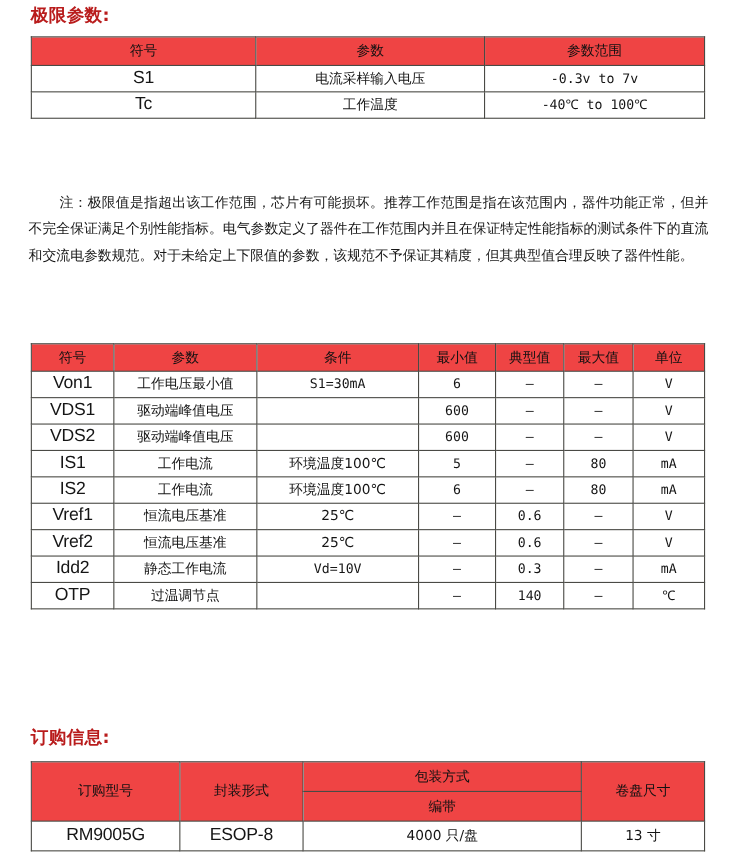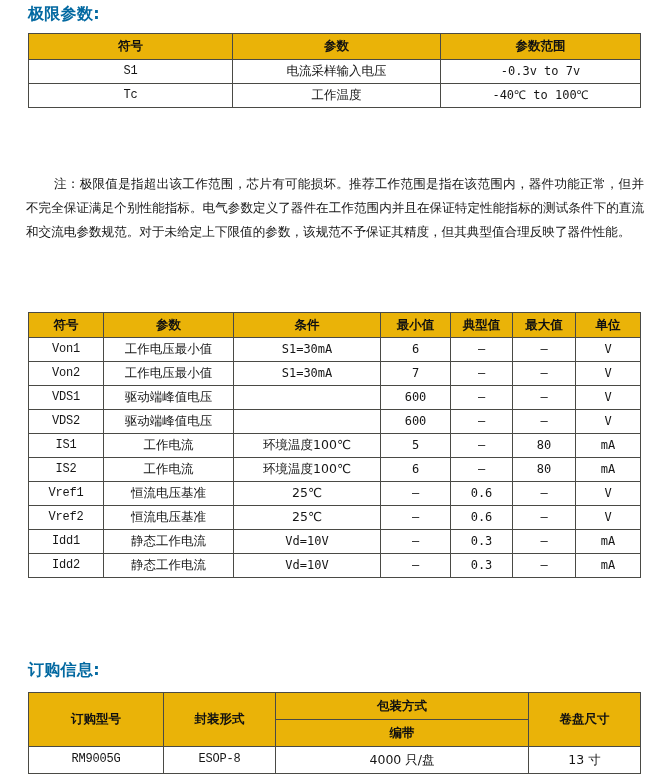--- a/index.html
+++ b/index.html
@@ -22,21 +22,21 @@
     box-sizing: border-box;
   }
 
   
   .section-heading {
     position: absolute;
     left: 28px;
     font-size: 16px;
     font-weight: bold;
     letter-spacing: 0.3px;
-    color: #0369a1;
+    color: #b91c1c;
     white-space: nowrap;
   }
   .section-heading .sub {
     font-size: 12.5px;
     font-weight: bold;
     letter-spacing: 0;
   }
 
   
   table.ds {
@@ -51,28 +51,28 @@
     border: 1px solid #4a4a45;
     text-align: center;
     vertical-align: middle;
     padding: 0 2px;
     font-weight: normal;
     line-height: 1.15;
     white-space: nowrap;
     overflow: hidden;
   }
   table.ds thead th {
-    background: #eab308;
-    font-weight: bold;
+    background: #ef4444;
+    font-weight: normal;
     color: #111111;
   }
   table.ds tbody td {
     background: #ffffff;
   }
-  .cellsym { font-family: Liberation Mono, monospace; font-size: 12px; letter-spacing: -0.2px; }
+  .cellsym { font-family: Liberation Sans, sans-serif; font-size: 16px; letter-spacing: -0.2px; }
   .cellnum { font-family: "DejaVu Sans Mono", "Liberation Mono", monospace; font-size: 12px; }
   .cellcn  { font-family: "DejaVu Sans", "Liberation Sans", sans-serif; font-size: 12.5px; }
 
   
   #limits-table {
     left: 28px;
     top: 33px;
     width: 612px;
   }
   #limits-table col.c0 { width: 204px; }
@@ -188,29 +188,20 @@
       <tr>
         <td class="cellsym">Von1</td>
         <td class="cellcn">工作电压最小值</td>
         <td class="cellnum">S1=30mA</td>
         <td class="cellnum">6</td>
         <td class="cellnum dash">–</td>
         <td class="cellnum dash">–</td>
         <td class="cellnum">V</td>
       </tr>
       <tr>
-        <td class="cellsym">Von2</td>
-        <td class="cellcn">工作电压最小值</td>
-        <td class="cellnum">S1=30mA</td>
-        <td class="cellnum">7</td>
-        <td class="cellnum dash">–</td>
-        <td class="cellnum dash">–</td>
-        <td class="cellnum">V</td>
-      </tr>
-      <tr>
         <td class="cellsym">VDS1</td>
         <td class="cellcn">驱动端峰值电压</td>
         <td class="cellnum"></td>
         <td class="cellnum">600</td>
         <td class="cellnum dash">–</td>
         <td class="cellnum dash">–</td>
         <td class="cellnum">V</td>
       </tr>
       <tr>
         <td class="cellsym">VDS2</td>
@@ -251,36 +242,36 @@
       <tr>
         <td class="cellsym">Vref2</td>
         <td class="cellcn">恒流电压基准</td>
         <td class="cellcn">25℃</td>
         <td class="cellnum dash">–</td>
         <td class="cellnum">0.6</td>
         <td class="cellnum dash">–</td>
         <td class="cellnum">V</td>
       </tr>
       <tr>
-        <td class="cellsym">Idd1</td>
-        <td class="cellcn">静态工作电流</td>
-        <td class="cellnum">Vd=10V</td>
-        <td class="cellnum dash">–</td>
-        <td class="cellnum">0.3</td>
-        <td class="cellnum dash">–</td>
-        <td class="cellnum">mA</td>
-      </tr>
-      <tr>
         <td class="cellsym">Idd2</td>
         <td class="cellcn">静态工作电流</td>
         <td class="cellnum">Vd=10V</td>
         <td class="cellnum dash">–</td>
         <td class="cellnum">0.3</td>
         <td class="cellnum dash">–</td>
         <td class="cellnum">mA</td>
+      </tr>
+      <tr>
+        <td class="cellsym">OTP</td>
+        <td class="cellcn">过温调节点</td>
+        <td class="cellnum"></td>
+        <td class="cellnum dash">–</td>
+        <td class="cellnum">140</td>
+        <td class="cellnum dash">–</td>
+        <td class="cellnum">℃</td>
       </tr>
     </tbody>
   </table>
 
   <div class="section-heading" style="top:660px;">订购信息:</div>
 
   <table class="ds" id="ordering-table">
     <colgroup>
         <col class="o0">
         <col class="o1">

